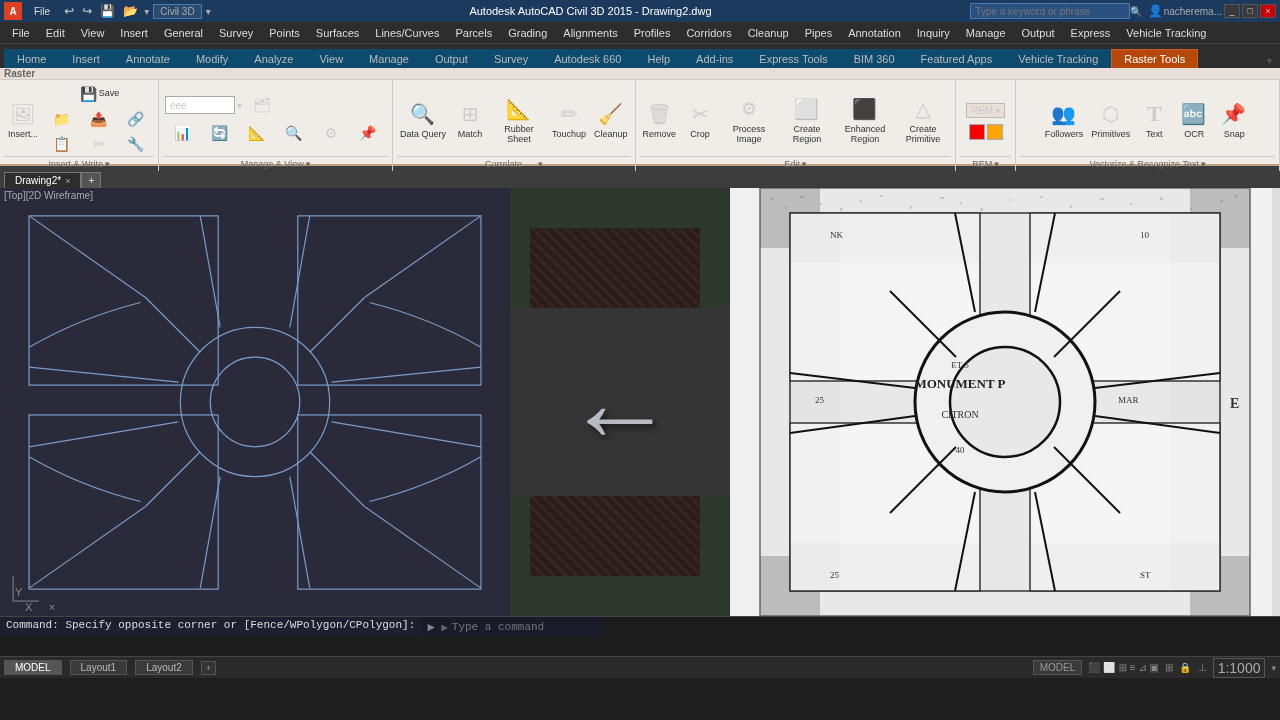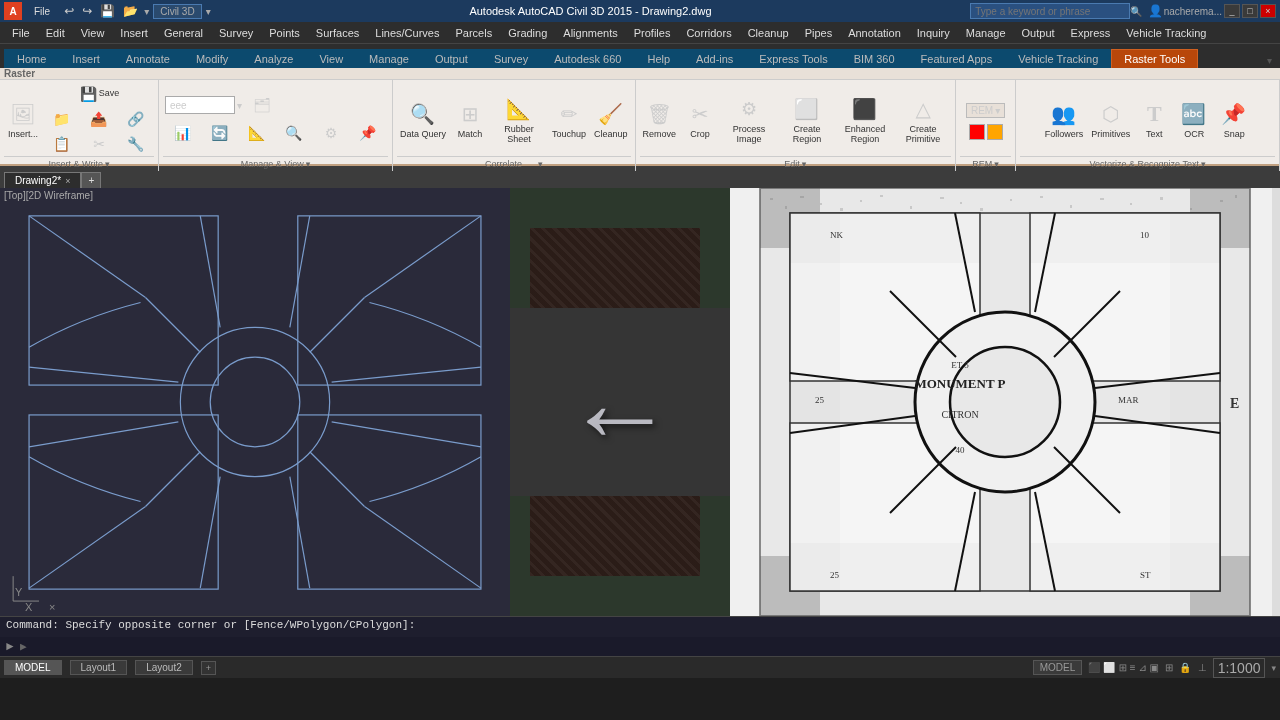--- a/index.html
+++ b/index.html
@@ -215,21 +215,21 @@
       position: relative;
       overflow: hidden;
     }
 
     
     #statusbar {
       height: 40px;
       background: #1c1c1c;
       border-top: 1px solid #444;
       display: flex;
-      flex-direction: column;
+      flex-direction: row;
     }
     #command-output {
       height: 20px;
       background: #1e1e2e;
       padding: 2px 6px;
       font-size: 11px;
       color: #ddd;
       font-family: 'Courier New', monospace;
     }
     #command-input-row {
@@ -747,20 +747,21 @@
 
     <div class="right-panel-scrollbar"></div>
   </div>
 </div>
 
 <div id="statusbar">
   <div id="command-output">Command:  Specify opposite corner or [Fence/WPolygon/CPolygon]:</div>
   <div id="command-input-row">
     <span class="cmd-prompt-icon">►</span>
     <span style="color:#666;font-size:11px;font-family:monospace;margin-right:4px;">▶</span>
+    <input id="command-input" placeholder="Type a command" style="">
   </div>
 </div>
 
 <div id="bottom-status">
   <div class="status-tab active">MODEL</div>
   <div class="status-tab">Layout1</div>
   <div class="status-tab">Layout2</div>
   <div class="status-btn">+</div>
 
   <div class="status-right">

